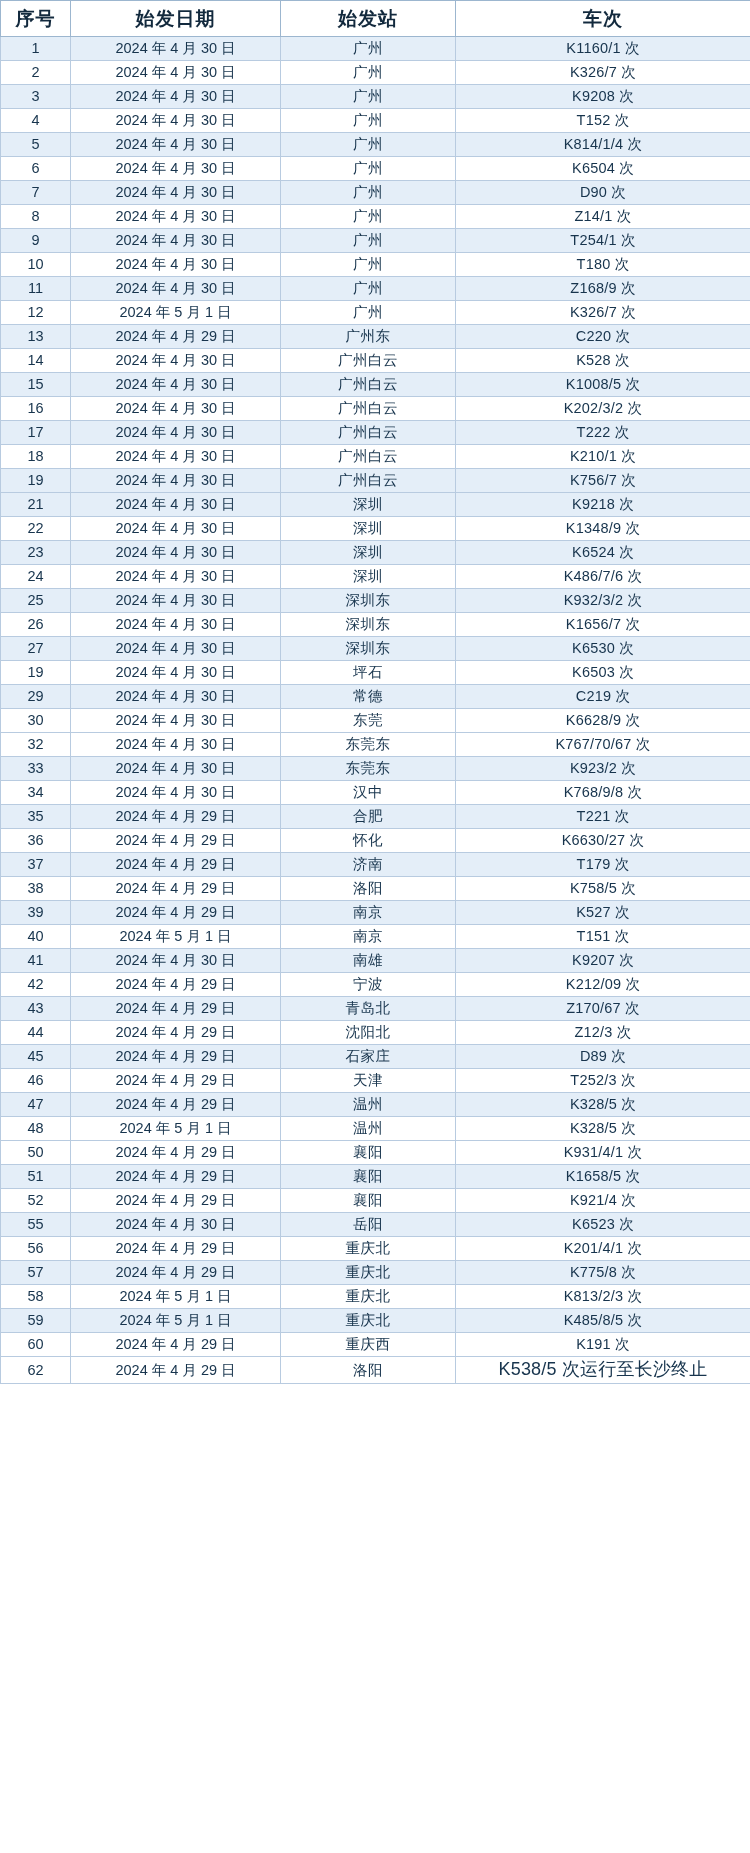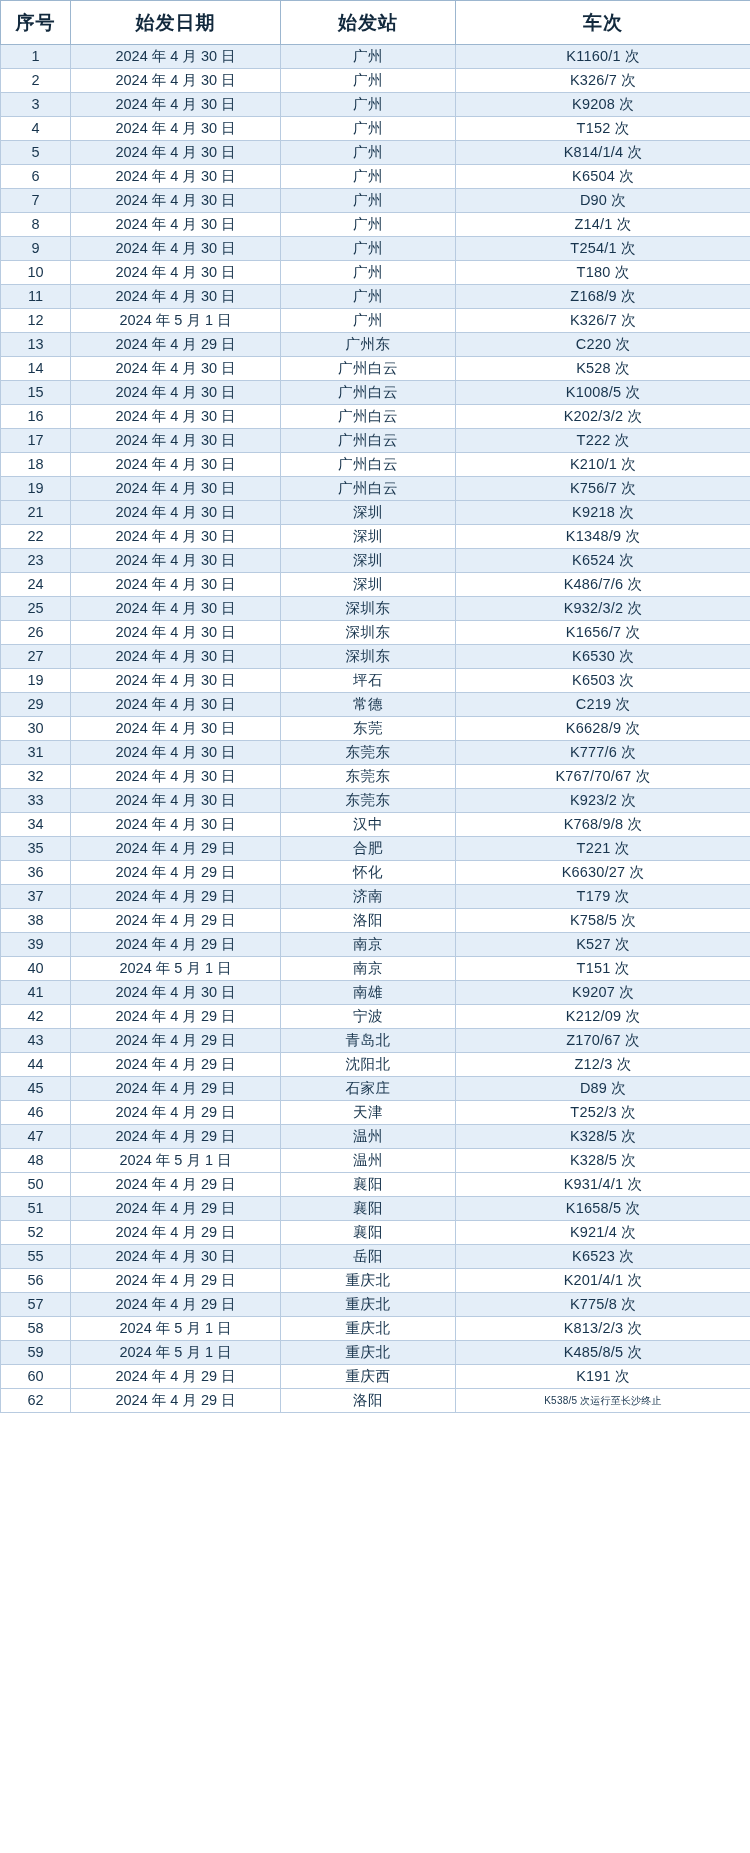--- a/index.html
+++ b/index.html
@@ -29,21 +29,21 @@
     text-align: center;
     vertical-align: middle;
     padding: 2px 3px;
     line-height: 1.25;
   }
   table.train-table thead th {
     background: #ffffff;
     font-size: 19px;
     font-weight: bold;
     letter-spacing: 1px;
-    height: 44px;
+    height: 36px;
     color: #12293d;
     border-color: #9cb6cf;
     margin-left: 8px;
   }
   table.train-table tbody tr {
     height: 24px;
   }
   table.train-table tbody td {
     font-size: 14.5px;
     height: 24px;
@@ -51,21 +51,21 @@
   }
   table.train-table tbody tr.odd td {
     background: #e4eef8;
   }
   table.train-table tbody tr.even td {
     background: #ffffff;
   }
   td.idx { font-size: 14px; }
   td.station { letter-spacing: 0.5px; }
   td.train { letter-spacing: 0.2px; }
-  td.train.two-line { line-height: 1.2; font-size: 10px; }
+  td.train.two-line { line-height: 1.2; font-size: 18px; }
 </style>
 </head>
 <body>
 
 <table class="train-table">
   <colgroup>
     <col class="c-idx">
     <col class="c-date">
     <col class="c-station">
     <col class="c-train">
@@ -246,26 +246,20 @@
         <td class="date">2024 年 4 月 30 日</td>
         <td class="station">常德</td>
         <td class="train">C219 次</td>
       </tr>
       <tr class="even">
         <td class="idx">30</td>
         <td class="date">2024 年 4 月 30 日</td>
         <td class="station">东莞</td>
         <td class="train">K6628/9 次</td>
       </tr>
-      <tr class="odd">
-        <td class="idx">31</td>
-        <td class="date">2024 年 4 月 30 日</td>
-        <td class="station">东莞东</td>
-        <td class="train">K777/6 次</td>
-      </tr>
       <tr class="even">
         <td class="idx">32</td>
         <td class="date">2024 年 4 月 30 日</td>
         <td class="station">东莞东</td>
         <td class="train">K767/70/67 次</td>
       </tr>
       <tr class="odd">
         <td class="idx">33</td>
         <td class="date">2024 年 4 月 30 日</td>
         <td class="station">东莞东</td>

